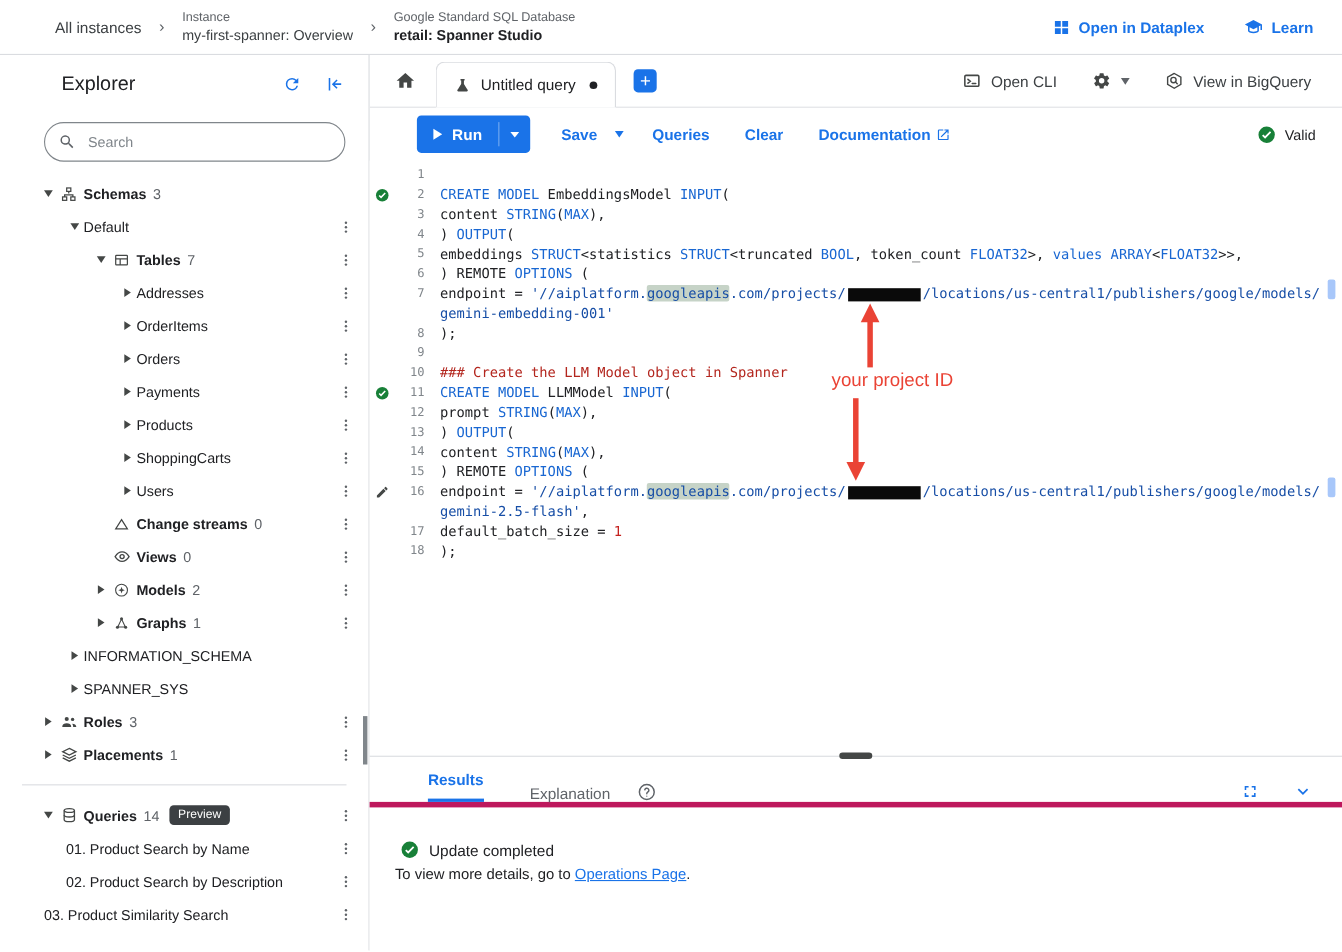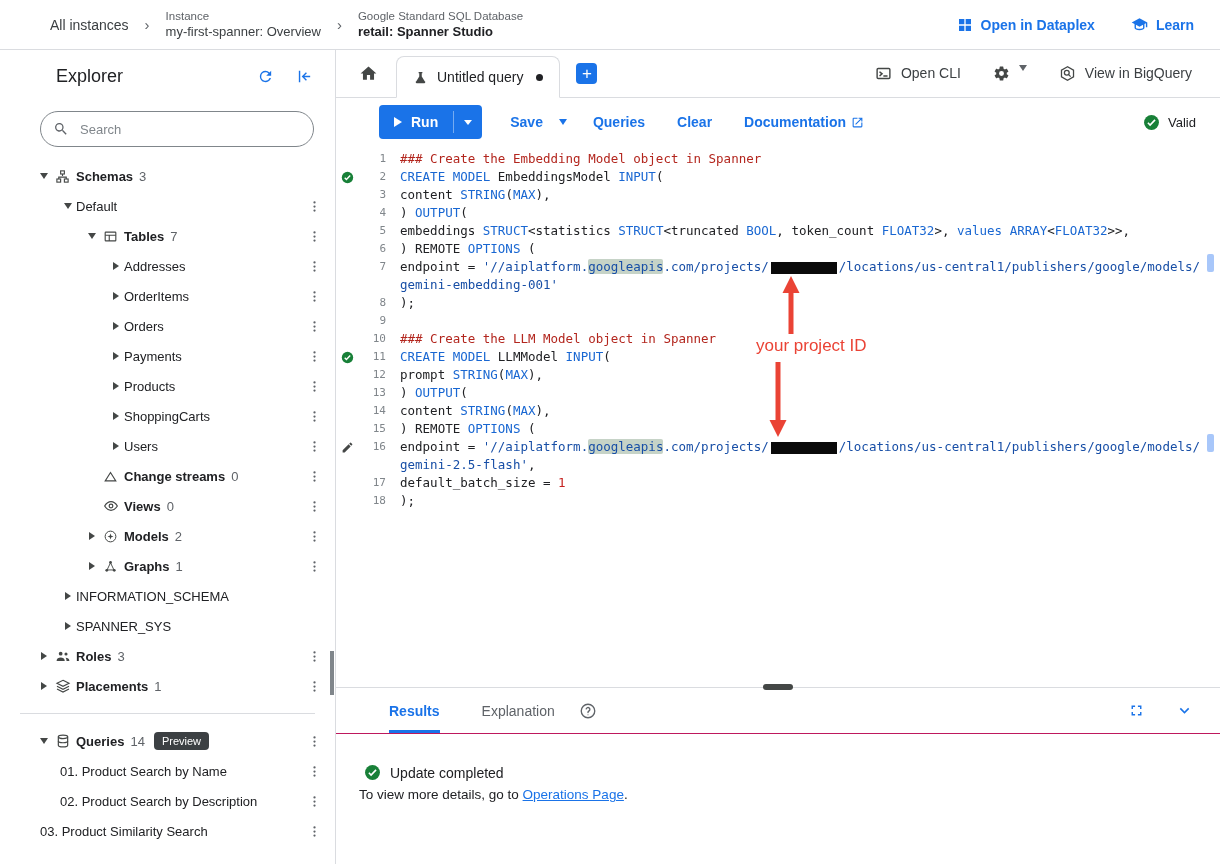--- a/index.html
+++ b/index.html
@@ -67,21 +67,21 @@
               cursor:pointer; border-radius:50%; }
   .tab { align-self:flex-end; height:42px; margin-bottom:-1px; background:#fff;
          border:1px solid #dadce0; border-bottom:1px solid #fff; border-radius:8px 8px 0 0;
          display:flex; align-items:center; gap:9px; padding:0 16px; margin-left:10px; cursor:pointer; }
   .tab-label { font-size:14px; color:#202124; white-space:nowrap; }
   .dirty-dot { width:7px; height:7px; border-radius:50%; background:#202124; margin-left:4px; }
   .newtab { width:21px; height:21px; background:#1a73e8; border-radius:4px; color:#fff;
             display:flex; align-items:center; justify-content:center; font-size:17px;
             margin-left:16px; cursor:pointer; line-height:1; padding-bottom:1px; }
   .tabstrip-right { margin-left:auto; display:flex; align-items:center; gap:32px; padding-right:28px; }
-  .strip-item { display:flex; align-items:flex-start; gap:9px; font-size:14px; color:#3c4043;
+  .strip-item { display:flex; align-items:center; gap:9px; font-size:14px; color:#3c4043;
                 cursor:pointer; white-space:nowrap; }
 
   
   .toolbar { height:48px; display:flex; align-items:center; padding-left:43px; background:#fff; }
   .run-btn { display:flex; height:34px; background:#1a73e8; border-radius:4px; color:#fff;
              align-items:stretch; font-size:14px; font-weight:bold; overflow:hidden; }
   .run-main { display:flex; align-items:center; gap:9px; padding:0 15px; cursor:pointer; }
   .play { width:0; height:0; border-top:5px solid transparent; border-bottom:5px solid transparent;
           border-left:8px solid #fff; }
   .run-split { width:1px; background:rgba(255,255,255,.4); margin:6px 0; }
@@ -115,22 +115,22 @@
   .anno-text { position:absolute; left:420px; top:190px; color:#ea4335; font-size:17px;
                font-family:"Liberation Sans", sans-serif; white-space:nowrap; }
   .anno-arrows { position:absolute; left:0; top:0; pointer-events:none; }
   .mark { position:absolute; right:6px; width:7px; height:18px; background:#a8c7fa; border-radius:2px; }
   .mark.m1 { top:108px; } .mark.m2 { top:288px; }
 
   
   .results { height:177px; border-top:1px solid #dadce0; position:relative; background:#fff; }
   .drag-handle { position:absolute; top:-4px; left:50%; transform:translateX(-50%);
                  width:30px; height:6px; border-radius:3px; background:#444746; cursor:row-resize; }
-  .rtabs { height:46px; display:flex; align-items:center; padding-left:53px;
-           border-bottom:1px solid #be185d; }
+  .rtabs { height:46px; display:flex; align-items:flex-end; padding-left:53px;
+           border-bottom:5px solid #be185d; }
   .rtab { font-size:14px; color:#5f6368; cursor:pointer; }
   .rtab.active { color:#1a73e8; font-weight:bold; height:100%; display:flex; align-items:center;
                  border-bottom:3px solid #1a73e8; padding-top:3px; }
   .rtab + .rtab { margin-left:42px; }
   .rhelp { margin-left:24px; cursor:pointer; }
   .rtabs-right { margin-left:auto; display:flex; align-items:center; gap:30px; padding-right:26px; }
   .rtabs-right > span { cursor:pointer; }
   .rcontent { padding:30px 0 0 23px; font-size:13.5px; color:#202124; }
   .status-row { display:flex; align-items:center; gap:9px; padding-left:5px; font-size:14px;
                 margin-bottom:6px; }
@@ -612,21 +612,20 @@
         <span>Valid</span>
       </div>
     </div>
 
     <div class="editor">
       <div id="code-rows" class="code-rows">
           <div class="crow">
             <span class="g-ic"></span>
             <span class="g-num">1</span>
             <span class="g-pad"></span>
-            <span class="ccode"><span class="tk-c">### Create the Embedding Model object in Spanner</span></span>
           </div>
           <div class="crow">
             <span class="g-ic">
               <svg viewBox="0 0 24 24" width="13" height="13">
                 <circle cx="12" cy="12" r="10.5" fill="#188038"></circle>
                 <path d="M6.9 12.4l3.1 3.1 7-7.2" stroke="#fff" stroke-width="2.6" fill="none"></path>
               </svg>
             </span>
             <span class="g-num">2</span>
             <span class="g-pad"></span>

